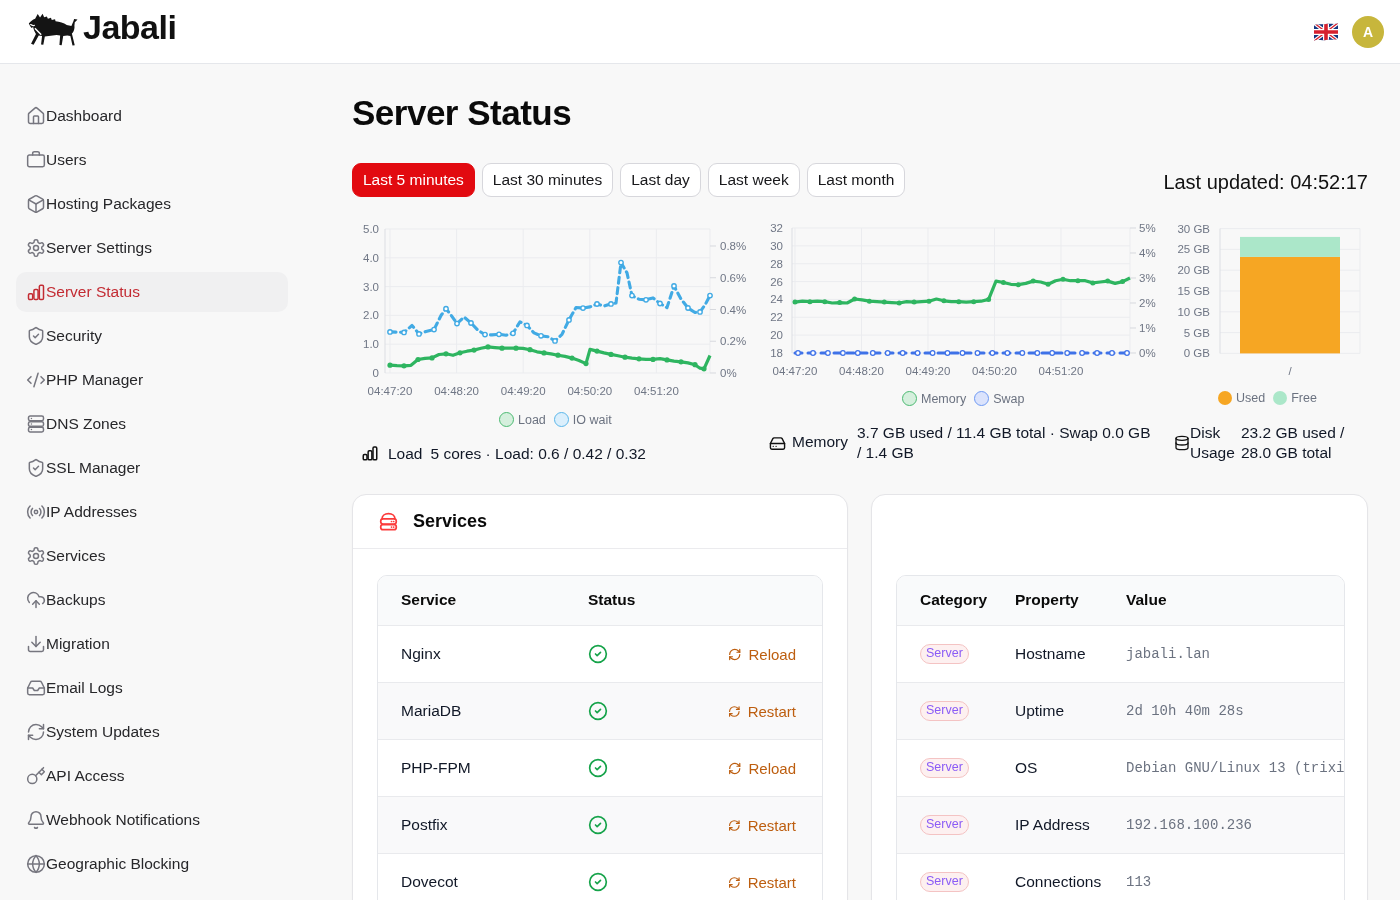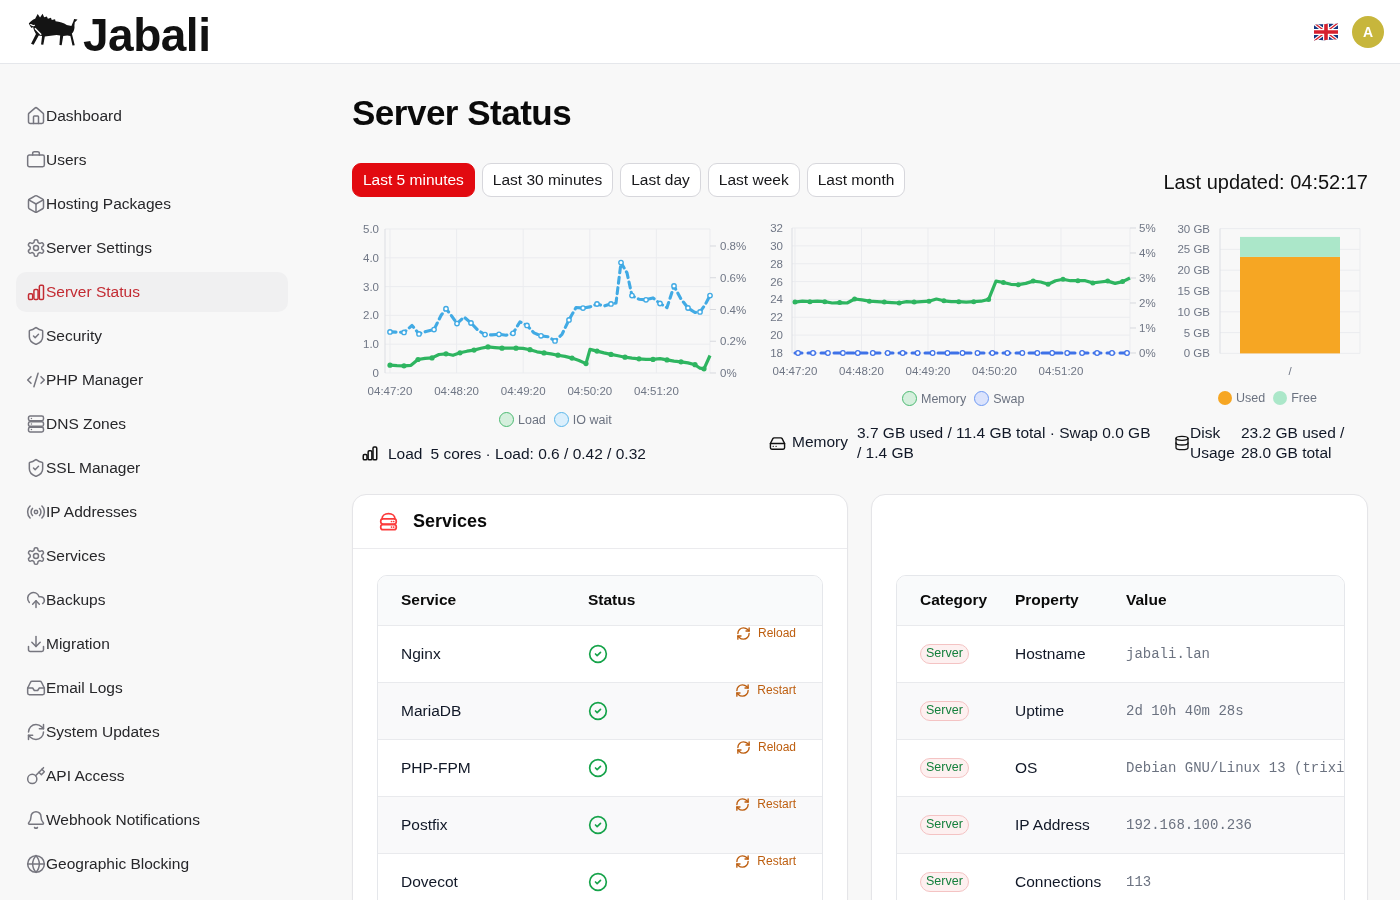--- a/index.html
+++ b/index.html
@@ -4,21 +4,21 @@
 <title>Jabali - Server Status</title>
 <style>
 * { margin:0; padding:0; box-sizing:border-box; }
 html,body { width:1400px; height:900px; overflow:hidden; }
 body { font-family:"Liberation Sans", sans-serif; background:#f8f8f8; color:#111827; }
 #app { position:relative; width:1400px; height:900px; }
 
 
 .topbar { position:absolute; left:0; top:0; width:1400px; height:64px; background:#fff; border-bottom:1px solid #e5e7eb; }
 .logo { position:absolute; left:27px; top:12px; }
-.brand { position:absolute; left:83px; top:8px; font-size:46px; font-weight:800; color:#111; letter-spacing:-0.5px; }
+.brand { position:absolute; left:83px; top:8px; font-size:34px; font-weight:800; color:#111; letter-spacing:-0.5px; }
 .flag { position:absolute; left:1314px; top:23px; }
 .avatar { position:absolute; left:1352px; top:16px; width:32px; height:32px; border-radius:50%; background:#c7b63c; color:#fff; font-size:14px; font-weight:700; display:flex; align-items:center; justify-content:center; }
 
 
 .nav { position:absolute; left:0; top:94px; width:304px; display:flex; flex-direction:column; }
 .nav-item { position:relative; height:40px; display:flex; align-items:center; margin:2px 16px; padding-left:10px; border-radius:10px; color:#27272a; font-size:15.5px; }
 .nav-item svg { width:20px; height:20px; stroke:#76767f; flex:none; }
 .nav-item span { }
 .nav-item.active { background:#f0f0f1; color:#c32b33; }
 .nav-item.active svg { stroke:#c32b33; }
@@ -41,23 +41,23 @@
 .card { position:absolute; top:494px; background:#fff; border:1px solid #e5e5e8; border-radius:14px; height:500px; overflow:hidden; box-shadow:0 1px 2px rgba(0,0,0,.04); }
 .card.c1 { left:352px; width:496px; }
 .card.c2 { left:871px; width:497px; }
 .card-h { height:54px; border-bottom:1px solid #ebebee; display:flex; align-items:center; padding-left:25px; }
 .card-h .ttl { font-size:18px; font-weight:700; color:#0a0a0a; margin-left:14px; }
 .tbl { position:absolute; top:80px; left:24px; right:24px; border:1px solid #e5e7eb; border-radius:10px; overflow:hidden; background:#fff; }
 table { border-collapse:collapse; width:100%; table-layout:fixed; }
 th { text-align:left; font-size:15.5px; font-weight:700; color:#0a0a0a; background:#f9fafb; height:49px; padding:0 0 0 23px; }
 td { height:57px; padding:0 0 0 23px; font-size:15.5px; color:#111827; border-top:1px solid #e9eaed; }
 tr.alt td { background:#f9f9fa; }
-.badge { display:inline-block; padding:1px 5px 2px; line-height:15px; border:1px solid #f4c3c3; background:#fdf0f0; color:#15803d; font-size:12.5px; border-radius:999px; }
+.badge { display:inline-block; padding:1px 5px 2px; line-height:15px; border:1px solid #f4c3c3; background:#fdf0f0; color:#8b5cf6; font-size:12.5px; border-radius:999px; }
 .mono { font-family:"Liberation Mono", monospace; font-size:14px; color:#6b7280; white-space:nowrap; overflow:hidden; }
-.act { color:#bd5e0f; font-size:12px; display:flex; justify-content:flex-end; gap:7px; padding-right:26px; }
+.act { color:#bd5e0f; font-size:15px; display:flex; align-items:center; justify-content:flex-end; gap:7px; padding-right:26px; }
 </style>
 </head>
 <body>
 <div id="app">
 
   <div class="topbar">
     <svg class="logo" width="50" height="34" viewBox="0 0 49 33" style="left:28px; top:13px;">
       <path fill="#141414" d="M0.8 10.2 C2.5 8.0 4.5 6.5 7 5.5 L9.5 0.8 L11.8 4.2 L14.3 0.5 L15.8 4.0 L18.5 3.2 L19.5 5.5 L22.5 4.5 L23.3 6.8 L26.5 6.0 L27.0 8.0 C31 8.5 35 9.5 38 11.5 L42.5 12.5 L44.5 8.0 L45.2 5.6 L48.5 6.2 L46.8 8.2 L45.9 8.6 L45.5 12.0 C45.8 14.5 45.2 17.0 44.0 19.0 L43.0 20.0 L45.8 31.5 L43.6 31.8 L41.5 22.5 L38.5 22.0 L34.5 22.3 L33.0 31.5 L30.8 31.3 L31.5 22.0 L28.0 21.5 L16.5 22.8 L15.0 31.0 L12.8 30.8 L13.8 22.3 L10.5 21.8 L5.5 31.0 L3.0 30.0 L7.8 20.5 C6.5 18.0 5.3 15.5 5.0 13.5 L3.5 14.5 L2.2 12.8 Z"></path>
       <path d="M2.6 11.2 q1.8 1.4 3.6 0.7" stroke="#fff" fill="none" stroke-width="1.2" stroke-linecap="round"></path>
       <path d="M7.2 15.2 L12.5 20.6" stroke="#fff" fill="none" stroke-width="1.5" stroke-linecap="round"></path>

